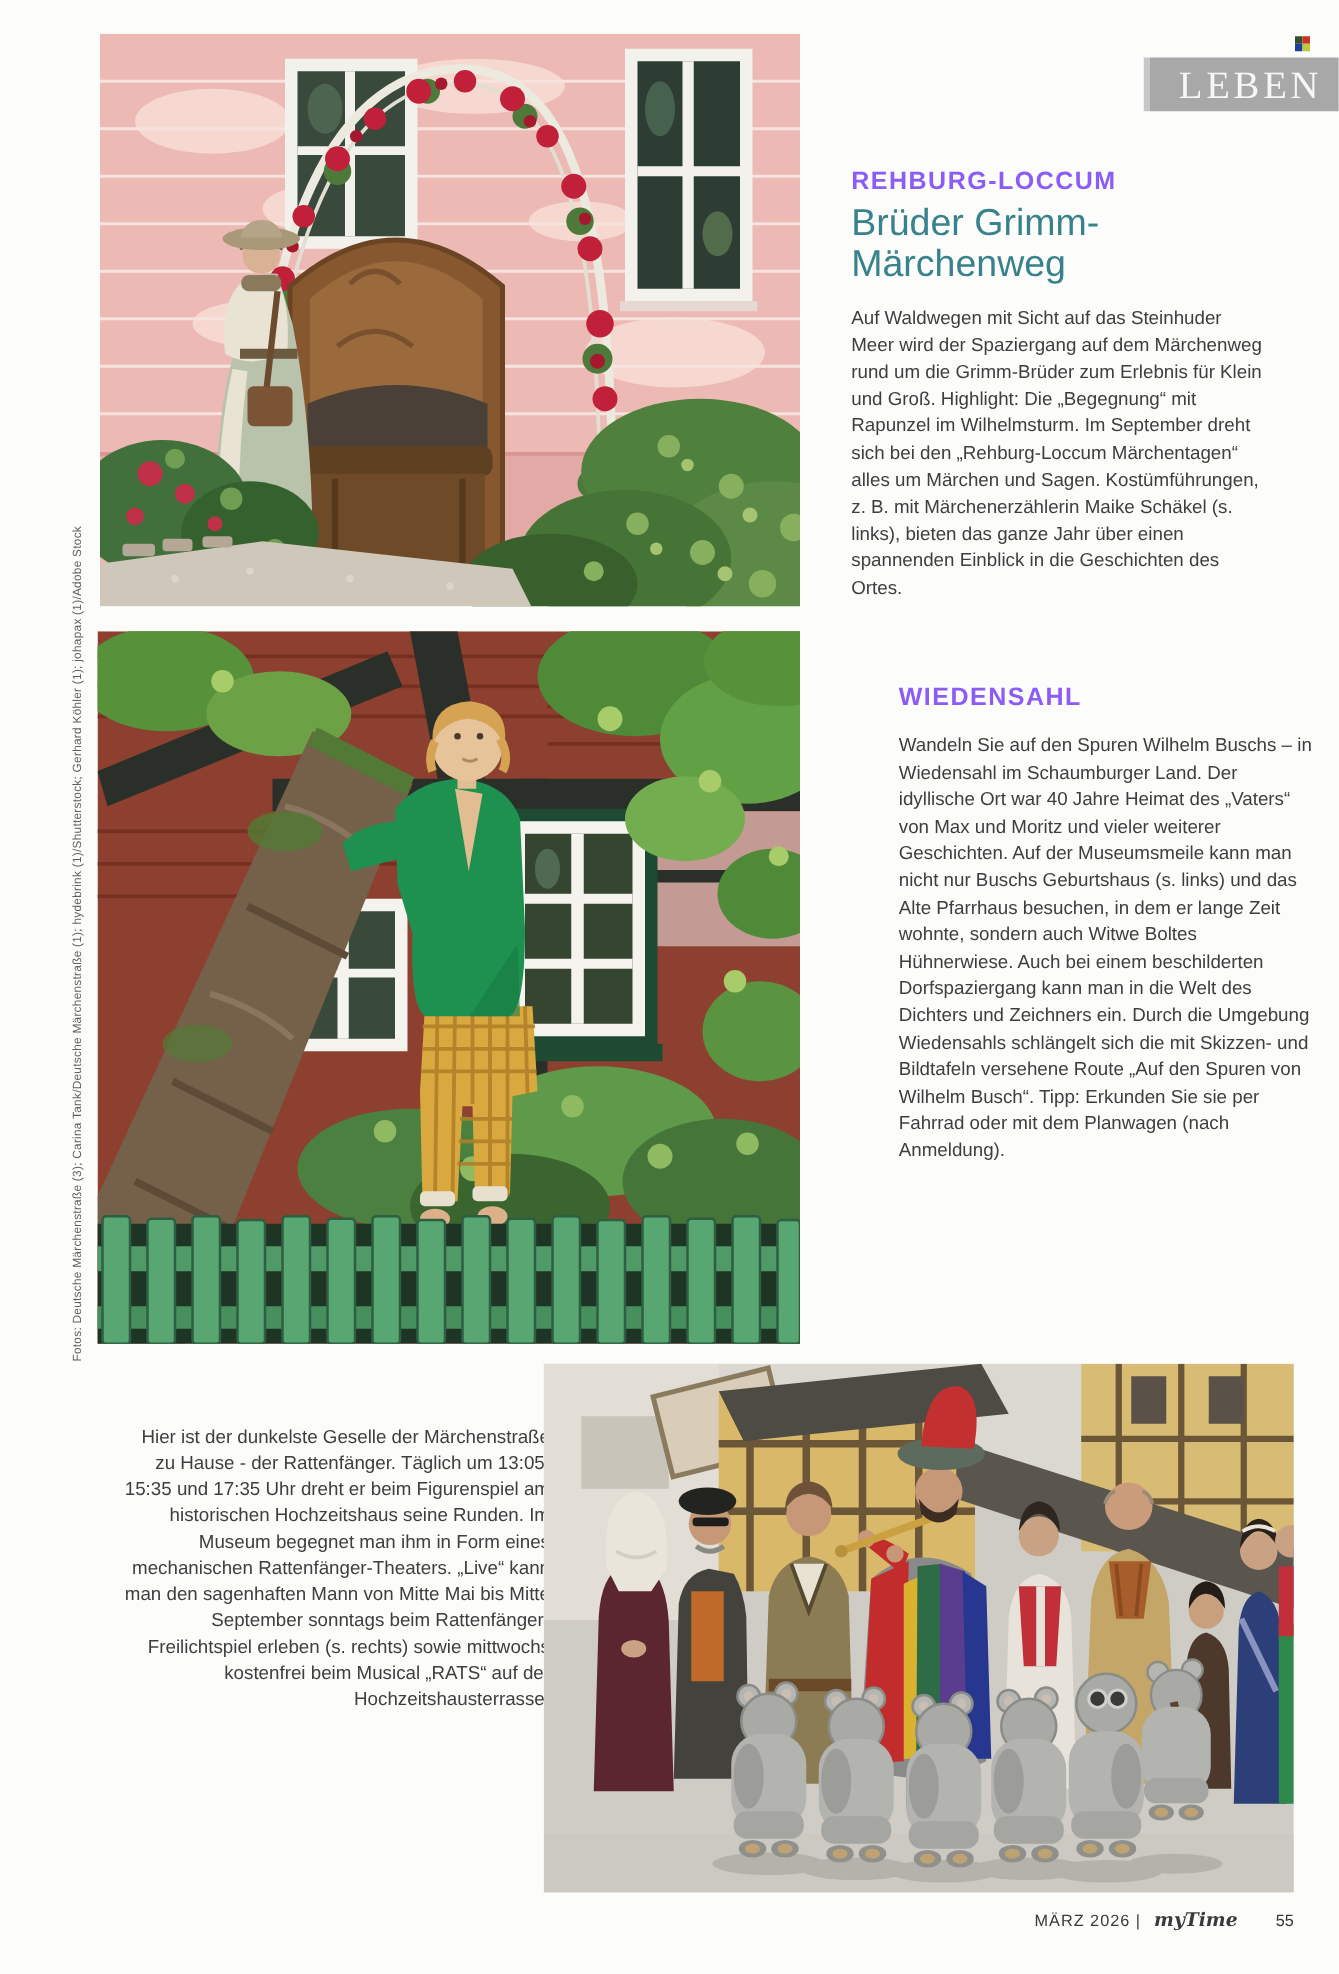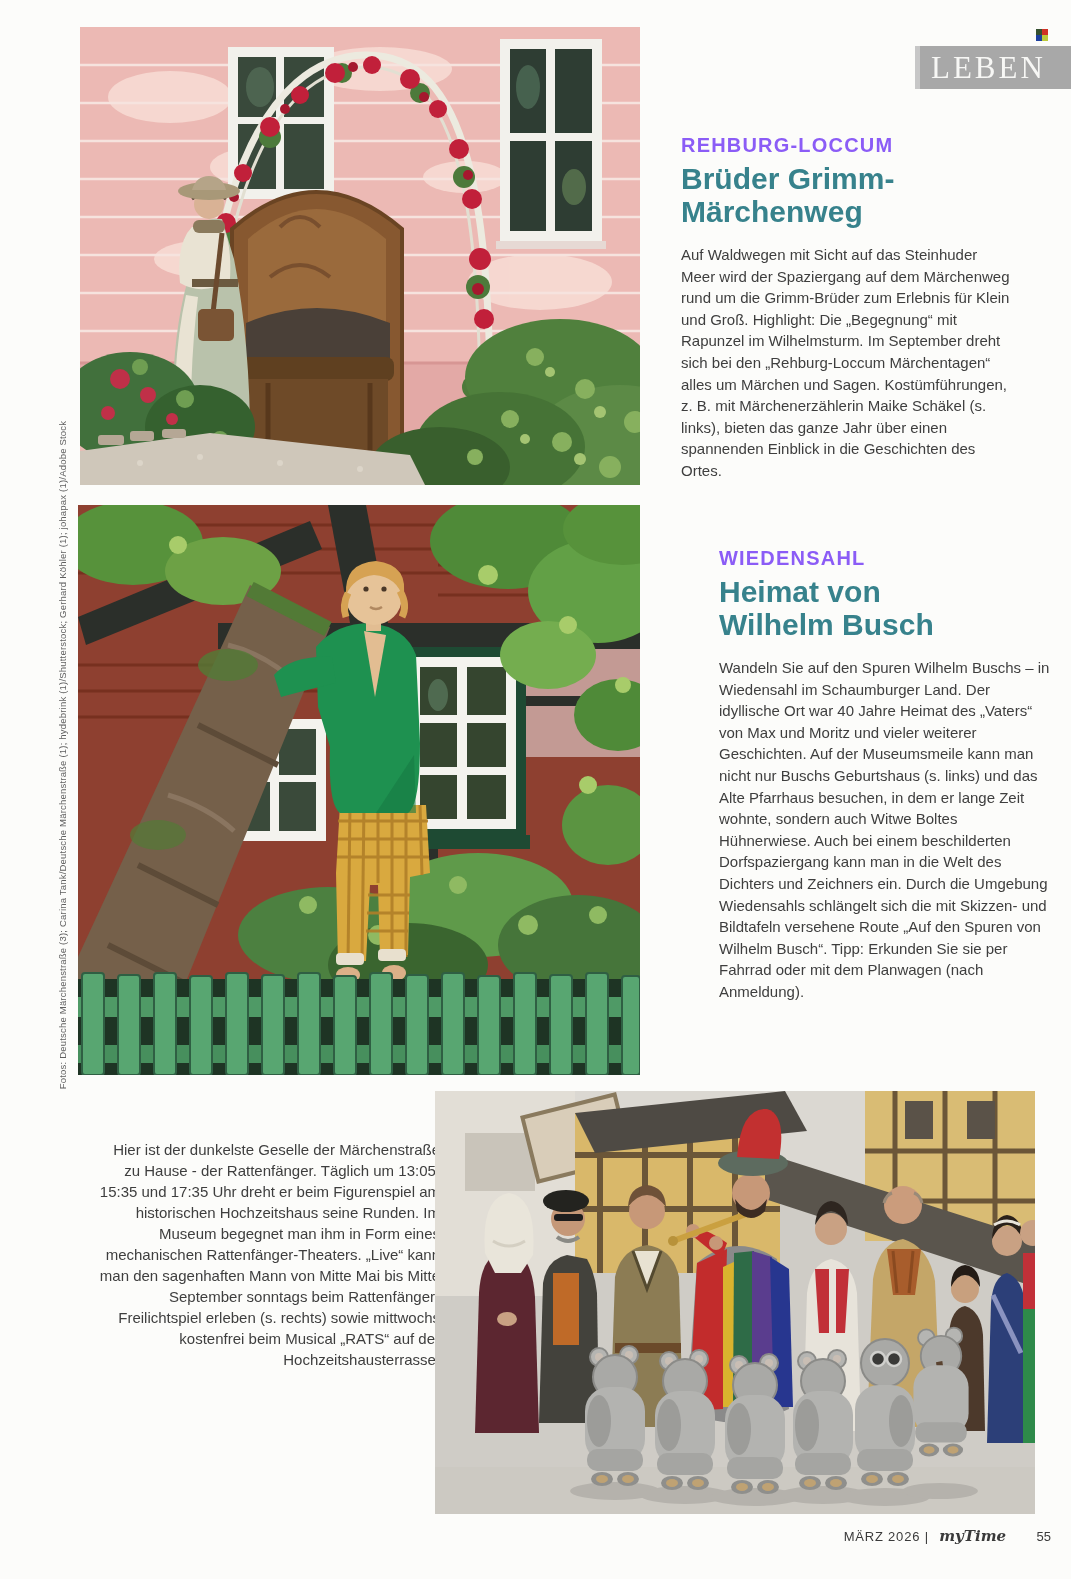--- a/index.html
+++ b/index.html
@@ -11,45 +11,45 @@
   }
   .abs{position:absolute;}
   
   .logo{left:1036px;top:29px;width:12px;height:12px;display:grid;grid-template-columns:6px 6px;grid-template-rows:6px 6px;}
   .logo span{display:block;}
   
   .badge{
     left:915px;top:46px;width:156px;height:43px;
     background:linear-gradient(90deg,#c7c7c7 0 5px,#a8a8a8 5px);
     color:#f7f7f5;font-family:"Liberation Serif","DejaVu Serif",serif;
-    font-size:31px;letter-spacing:3px;line-height:44px;padding-left:16px;box-sizing:border-box;
+    font-size:31px;letter-spacing:3px;line-height:44px;padding-left:28px;box-sizing:border-box;
   }
   
   .photo{display:block;}
   .photo svg{display:block;width:100%;height:100%;}
   .photo1{left:80px;top:27px;width:560px;height:458px;}
   .photo2{left:78px;top:505px;width:562px;height:570px;}
   .photo3{left:435px;top:1091px;width:600px;height:423px;}
   
   .article{width:334px;}
   .kicker{font-size:20px;font-weight:700;letter-spacing:1.2px;color:#8b5cf6;}
-  .headline{font-size:30px;font-weight:700;color:#37828c;line-height:33px;margin-top:5px;white-space:pre-line;}
+  .headline{font-size:30px;font-weight:400;color:#37828c;line-height:33px;margin-top:5px;white-space:pre-line;}
   .body-text{font-size:15px;line-height:21.6px;color:#3e3e3e;margin-top:16px;}
   .article1{left:681px;top:134px;}
   .article2{left:719px;top:547px;}
   .article3{left:95px;top:1125px;width:345px;text-align:right;}
   .article3 .body-text{margin-top:14px;line-height:21px;}
   
   .credits{
     left:-271px;top:748px;width:670px;height:14px;
     transform:rotate(-90deg);transform-origin:center;
     font-size:9.5px;color:#5f5f5f;letter-spacing:.2px;white-space:nowrap;text-align:center;
   }
   
-  .footer{left:16px;top:1527px;width:1035px;text-align:right;color:#3a3a3a;font-size:13px;letter-spacing:.8px;}
+  .footer{left:0;top:1527px;width:1035px;text-align:right;color:#3a3a3a;font-size:13px;letter-spacing:.8px;}
   .footer .mag{font-family:"DejaVu Serif","Liberation Serif",serif;font-style:italic;font-weight:700;font-size:15px;letter-spacing:0;margin-left:6px;}
   .footer .pageno{display:inline-block;margin-left:26px;letter-spacing:0;}
 </style>
 </head>
 <body>
 
 <div class="abs logo">
   <span style="background: rgb(53, 80, 47);"></span>
   <span style="background: rgb(208, 49, 37);"></span>
   <span style="background: rgb(29, 63, 158);"></span>
@@ -362,22 +362,20 @@
           <rect x="472" y="470" width="22" height="100" rx="3"></rect>
       <rect x="508" y="468" width="22" height="102" rx="3"></rect>
           <rect x="544" y="471" width="18" height="99" rx="3"></rect>
     </g>
   </g>
 </svg>
 </div>
 
 <div class="abs article article2">
   <div class="kicker">WIEDENSAHL</div>
-  <div class="headline">Heimat von
-Wilhelm Busch</div>
   <div class="body-text">Wandeln Sie auf den Spuren Wilhelm Buschs – in Wiedensahl im Schaumburger Land. Der idyllische Ort war 40 Jahre Heimat des „Vaters“ von Max und Moritz und vieler weiterer Geschichten. Auf der Museumsmeile kann man nicht nur Buschs Geburtshaus (s. links) und das Alte Pfarrhaus besuchen, in dem er lange Zeit wohnte, sondern auch Witwe Boltes Hühnerwiese. Auch bei einem beschilderten Dorfspaziergang kann man in die Welt des Dichters und Zeichners ein. Durch die Umgebung Wiedensahls schlängelt sich die mit Skizzen- und Bildtafeln versehene Route „Auf den Spuren von Wilhelm Busch“. Tipp: Erkunden Sie sie per Fahrrad oder mit dem Planwagen (nach Anmeldung).</div>
 </div>
 
 <div class="abs article article3">
   <div class="body-text">Hier ist der dunkelste Geselle der Märchenstraße zu Hause - der Rattenfänger. Täglich um 13:05, 15:35 und 17:35 Uhr dreht er beim Figurenspiel am historischen Hochzeitshaus seine Runden. Im Museum begegnet man ihm in Form eines mechanischen Rattenfänger-Theaters. „Live“ kann man den sagenhaften Mann von Mitte Mai bis Mitte September sonntags beim Rattenfänger-Freilichtspiel erleben (s. rechts) sowie mittwochs kostenfrei beim Musical „RATS“ auf der Hochzeitshausterrasse.</div>
 </div>
 
 <div class="abs photo photo3">
 <svg viewBox="0 0 600 423" preserveAspectRatio="none">
   <rect width="600" height="423" fill="#cfccc6"></rect>

